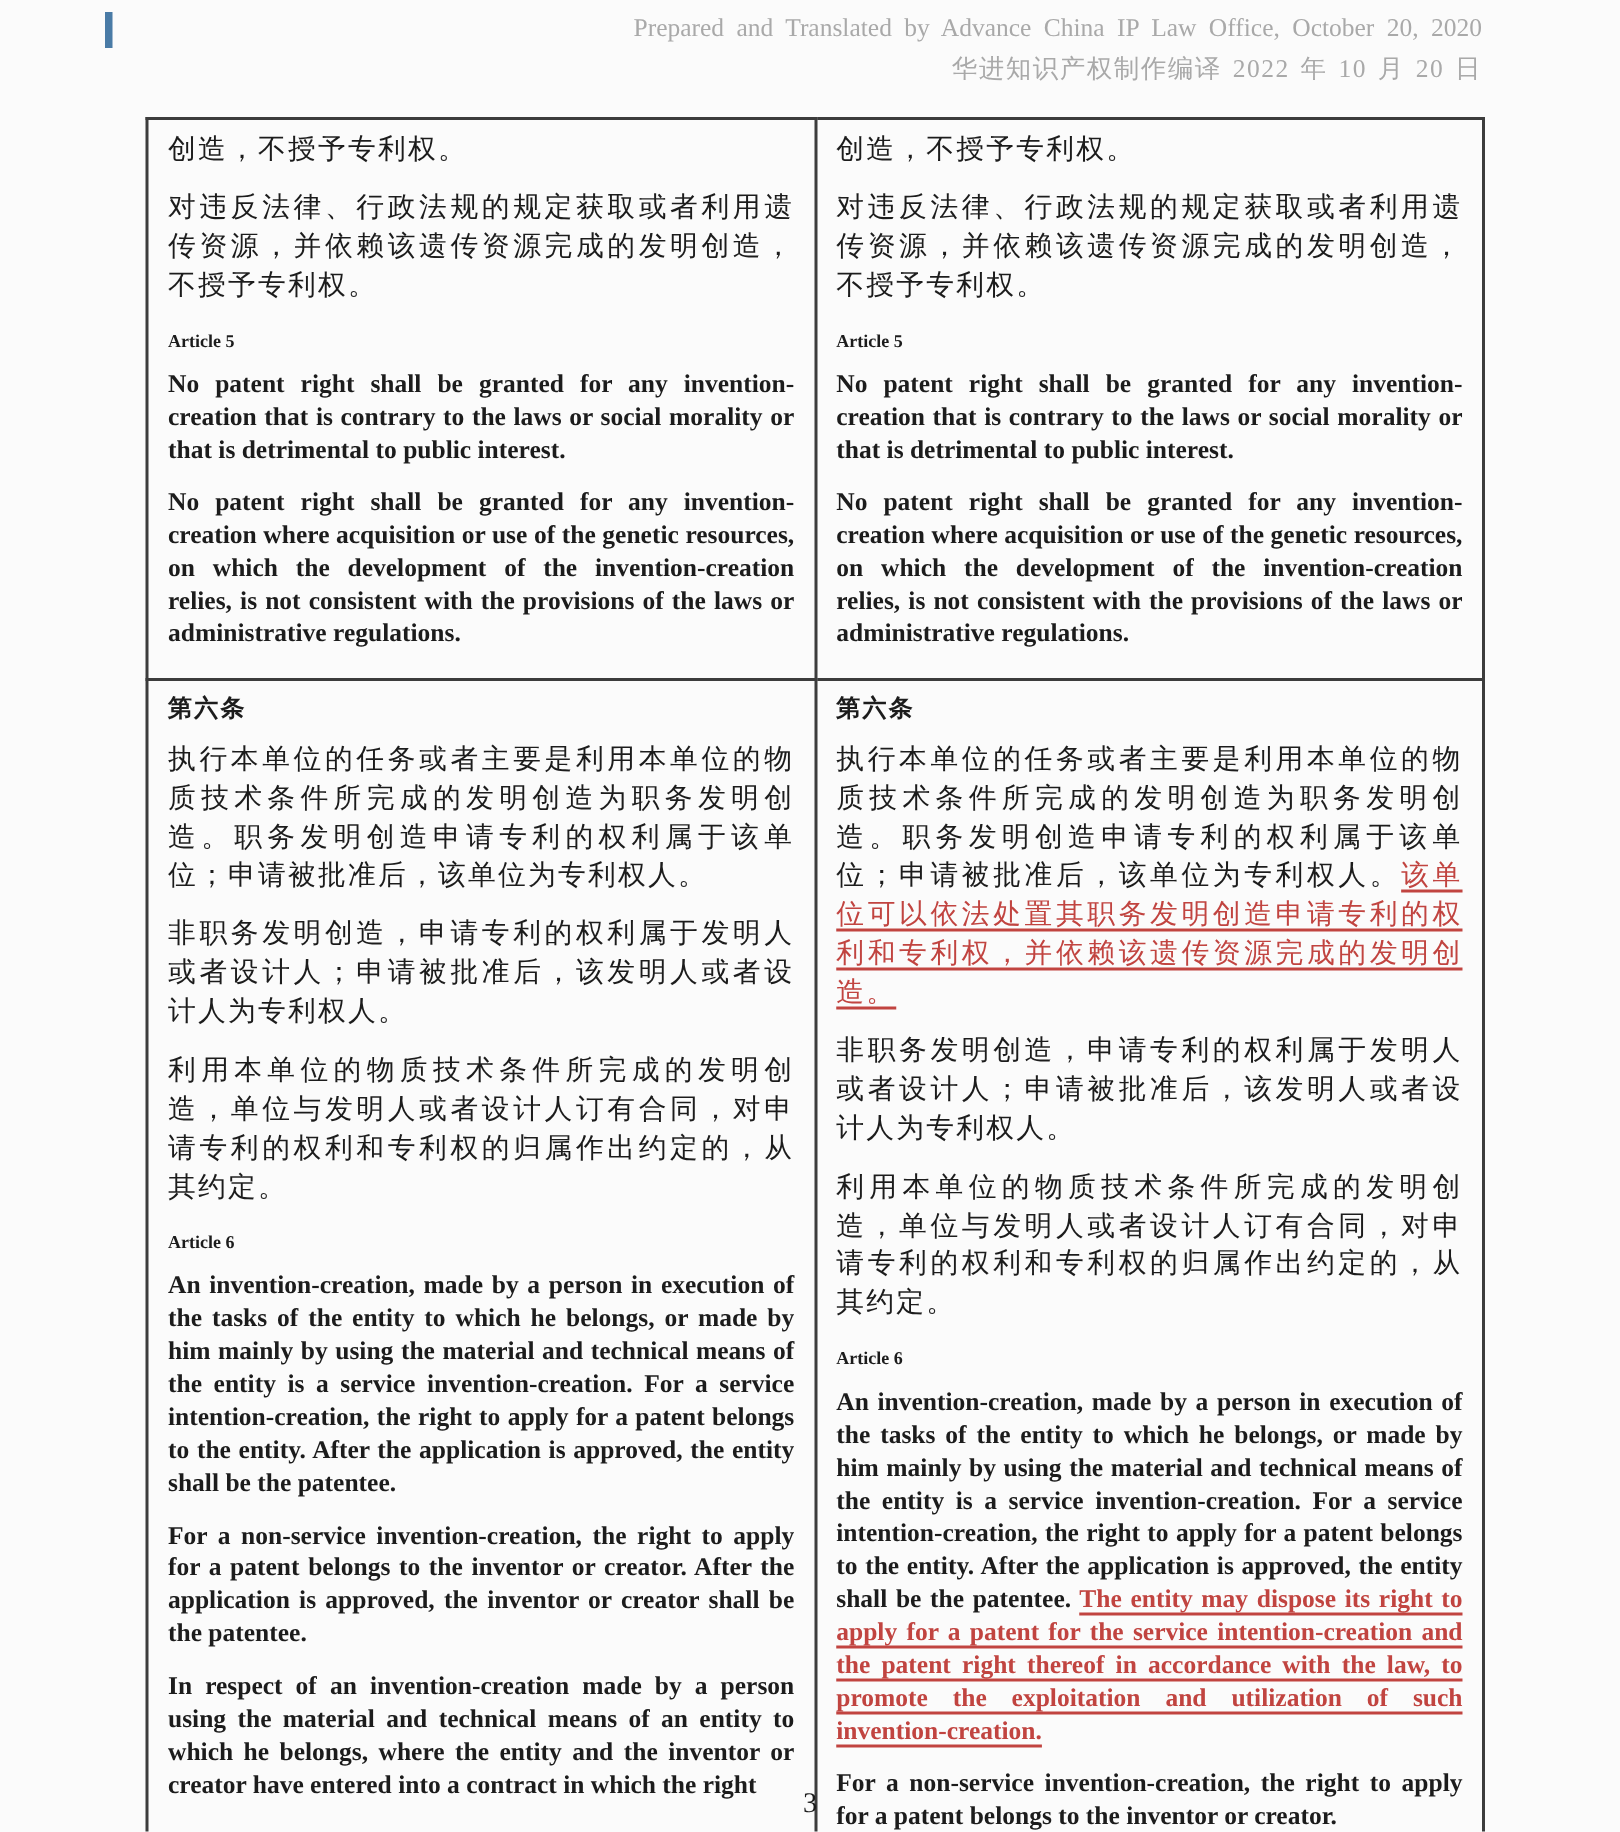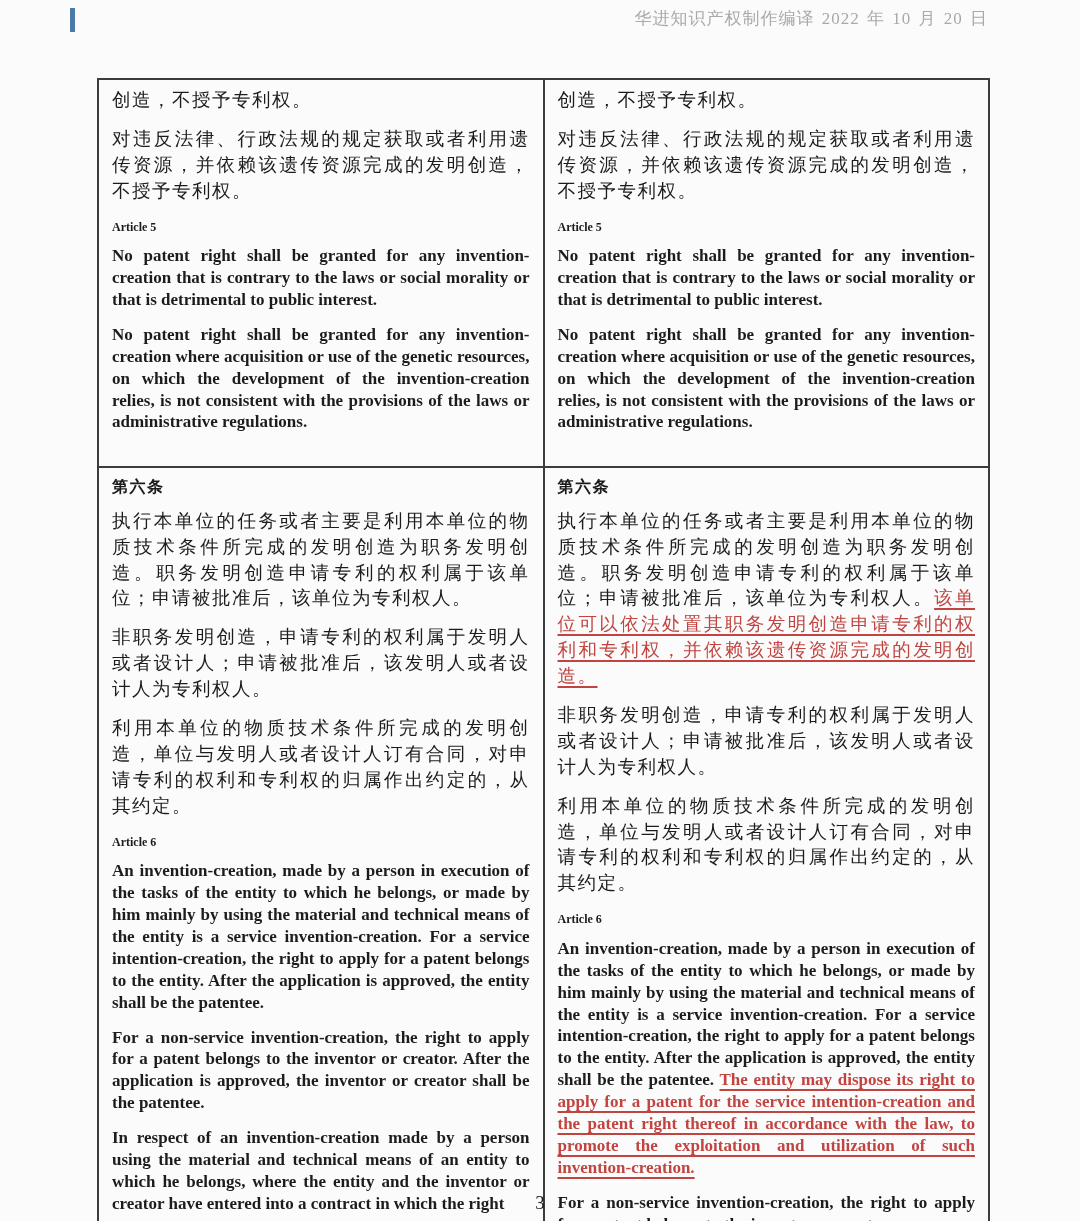--- a/index.html
+++ b/index.html
@@ -45,21 +45,21 @@
     top: 78px;
     left: 97px;
     width: 893px;
     border-collapse: collapse;
     table-layout: fixed;
   }
   .doc-table td {
     width: 50%;
     vertical-align: top;
     border: 2px solid var(--border-dark);
-    padding: 2px 13px 20px 13px;
+    padding: 2px 13px 6px 13px;
   }
   .doc-table p { margin: 9px 0 13px; }
   .doc-table p:first-child { margin-top: 6px; }
   p.en {
     font-size: 17px;
     line-height: 1.29;
     text-align: justify;
     font-weight: bold;
   }
   p.zh {
@@ -89,20 +89,21 @@
     font-size: 19px;
     color: var(--text-black);
   }
 </style>
 </head>
 <body>
 
 <div class="marker-bar"></div>
 
 <div class="doc-header">
+  <div class="en-line">Prepared and Translated by Advance China IP Law Office, October 20, 2020</div>
   <div class="zh-line">华进知识产权制作编译 2022 年 10 月 20 日</div>
 </div>
 
 <table class="doc-table">
   <tbody>
       <tr>
         <td>
           <p class="zh"><span>创造，不授予专利权。</span></p>
           <p class="zh"><span>对违反法律、行政法规的规定获取或者利用遗传资源，并依赖该遗传资源完成的发明创造，不授予专利权。</span></p>
           <p class="en heading"><span>Article 5</span></p>

